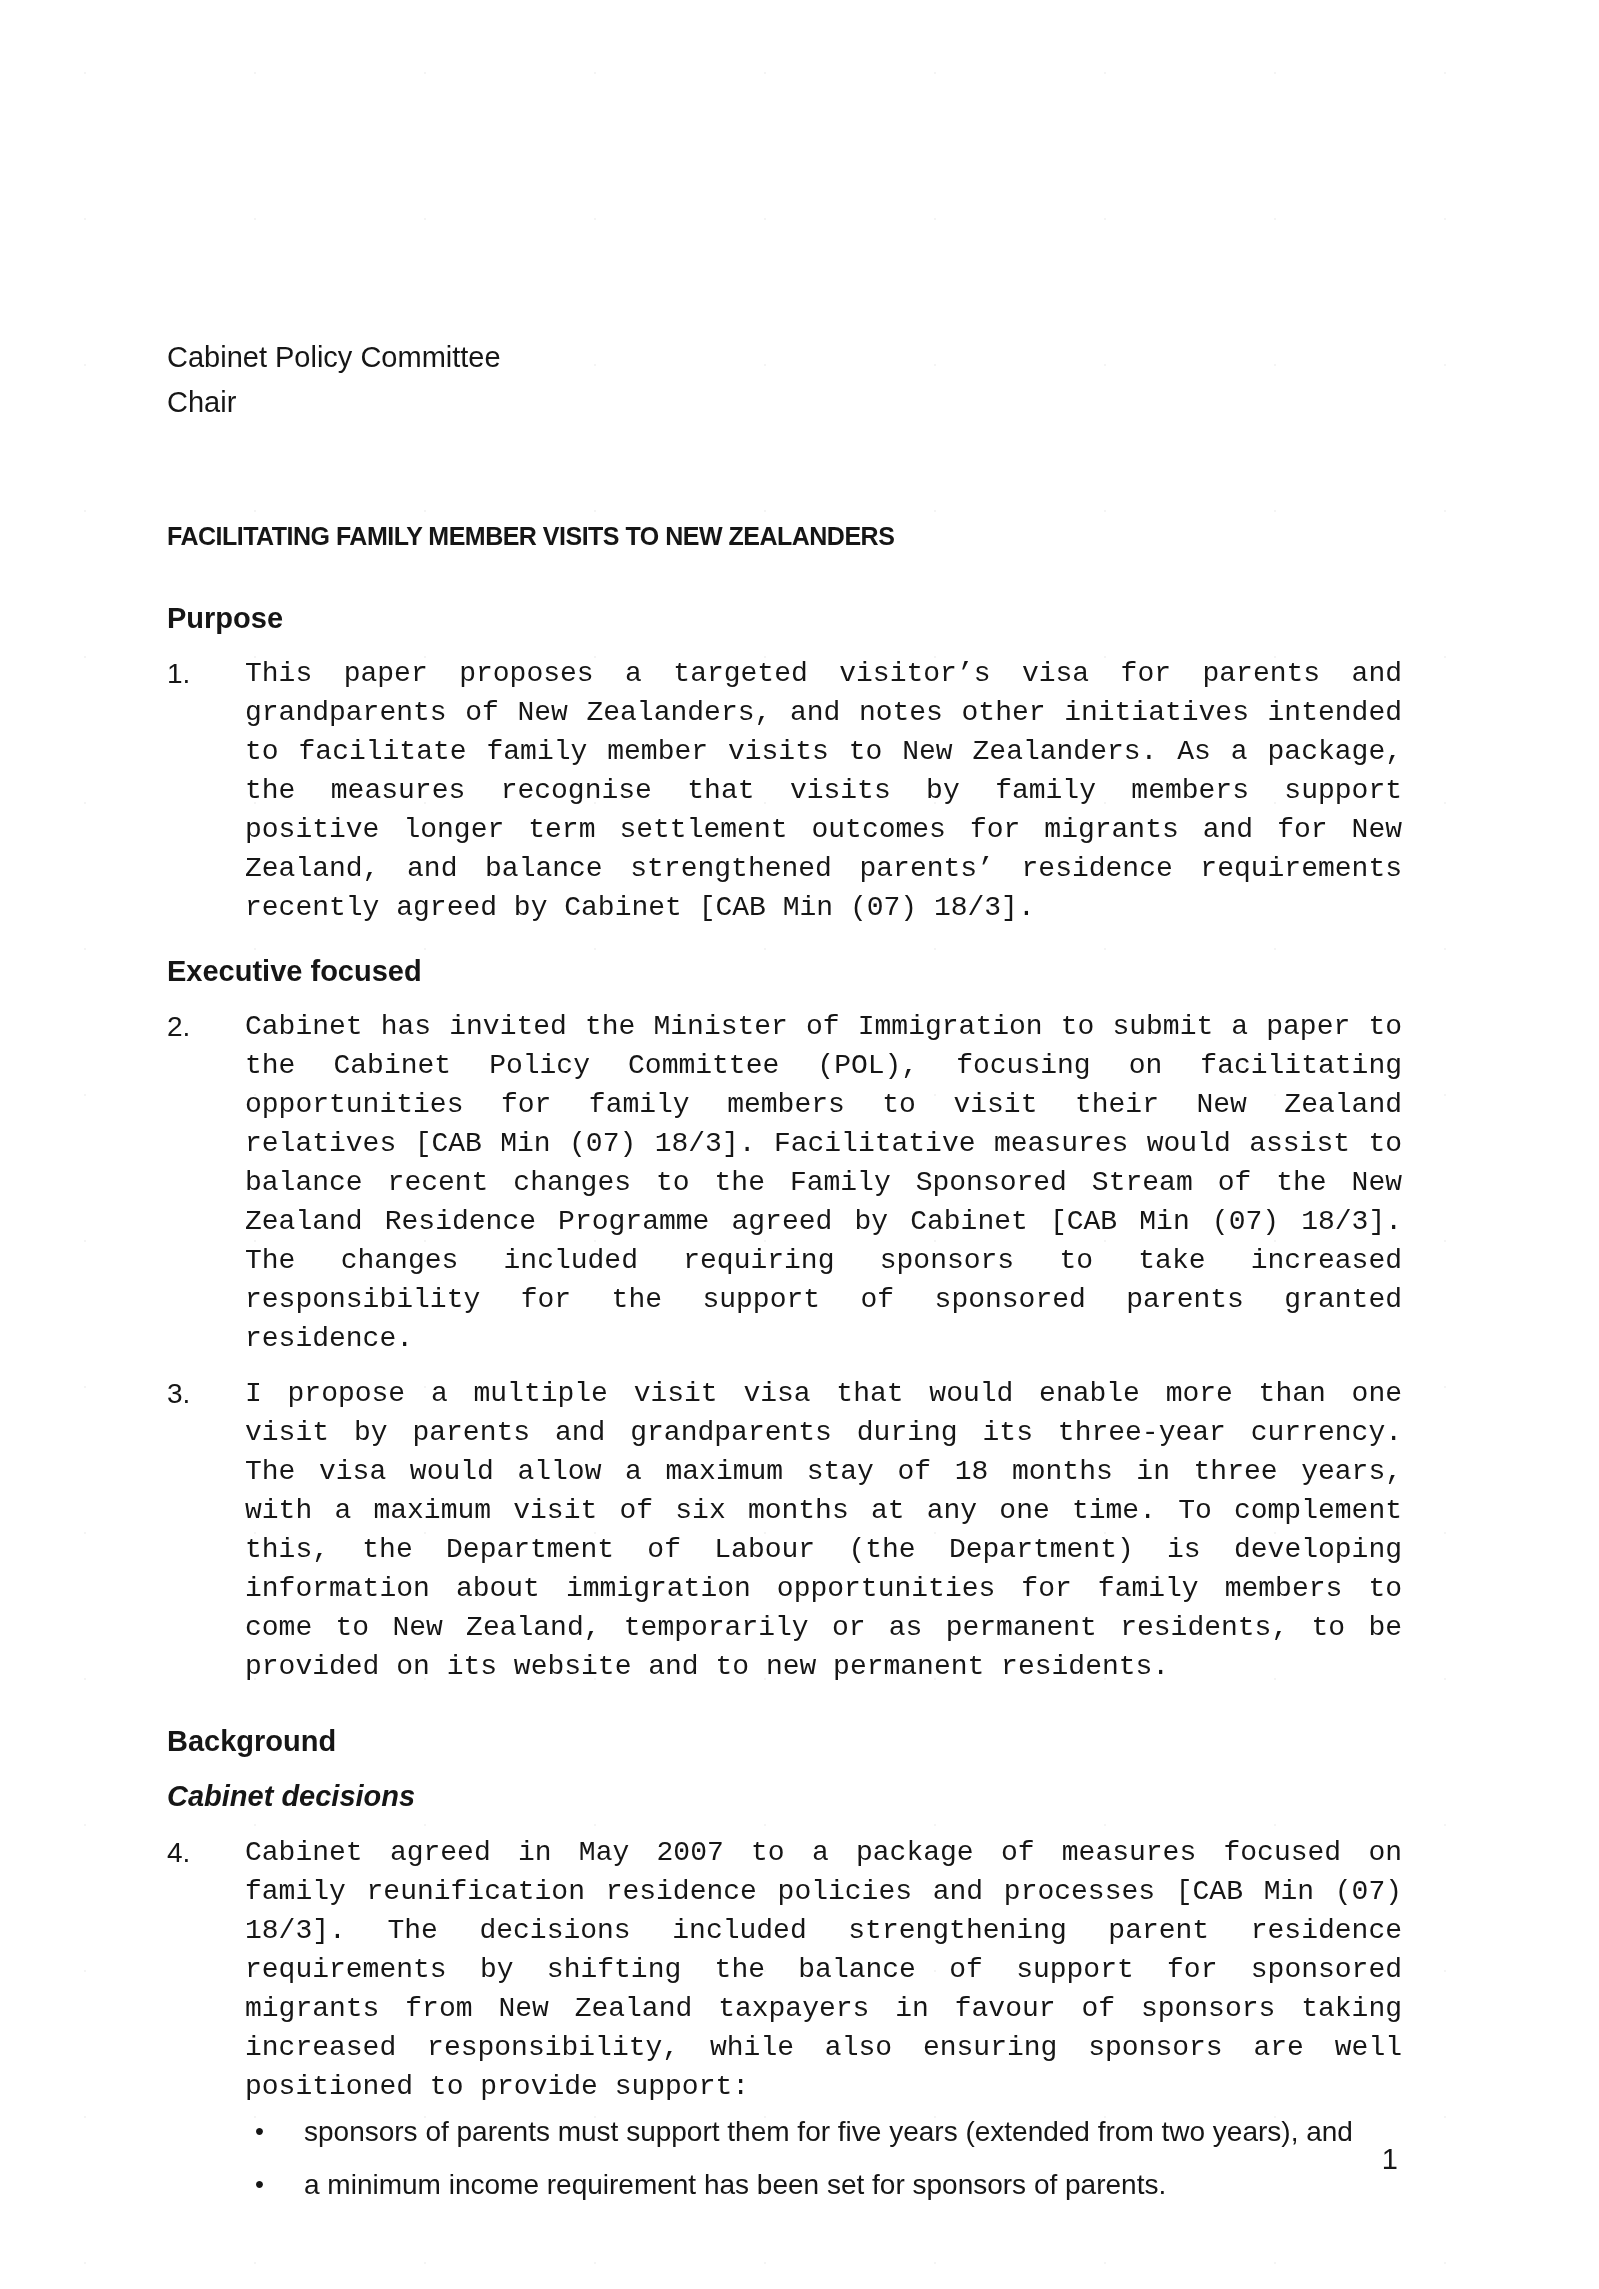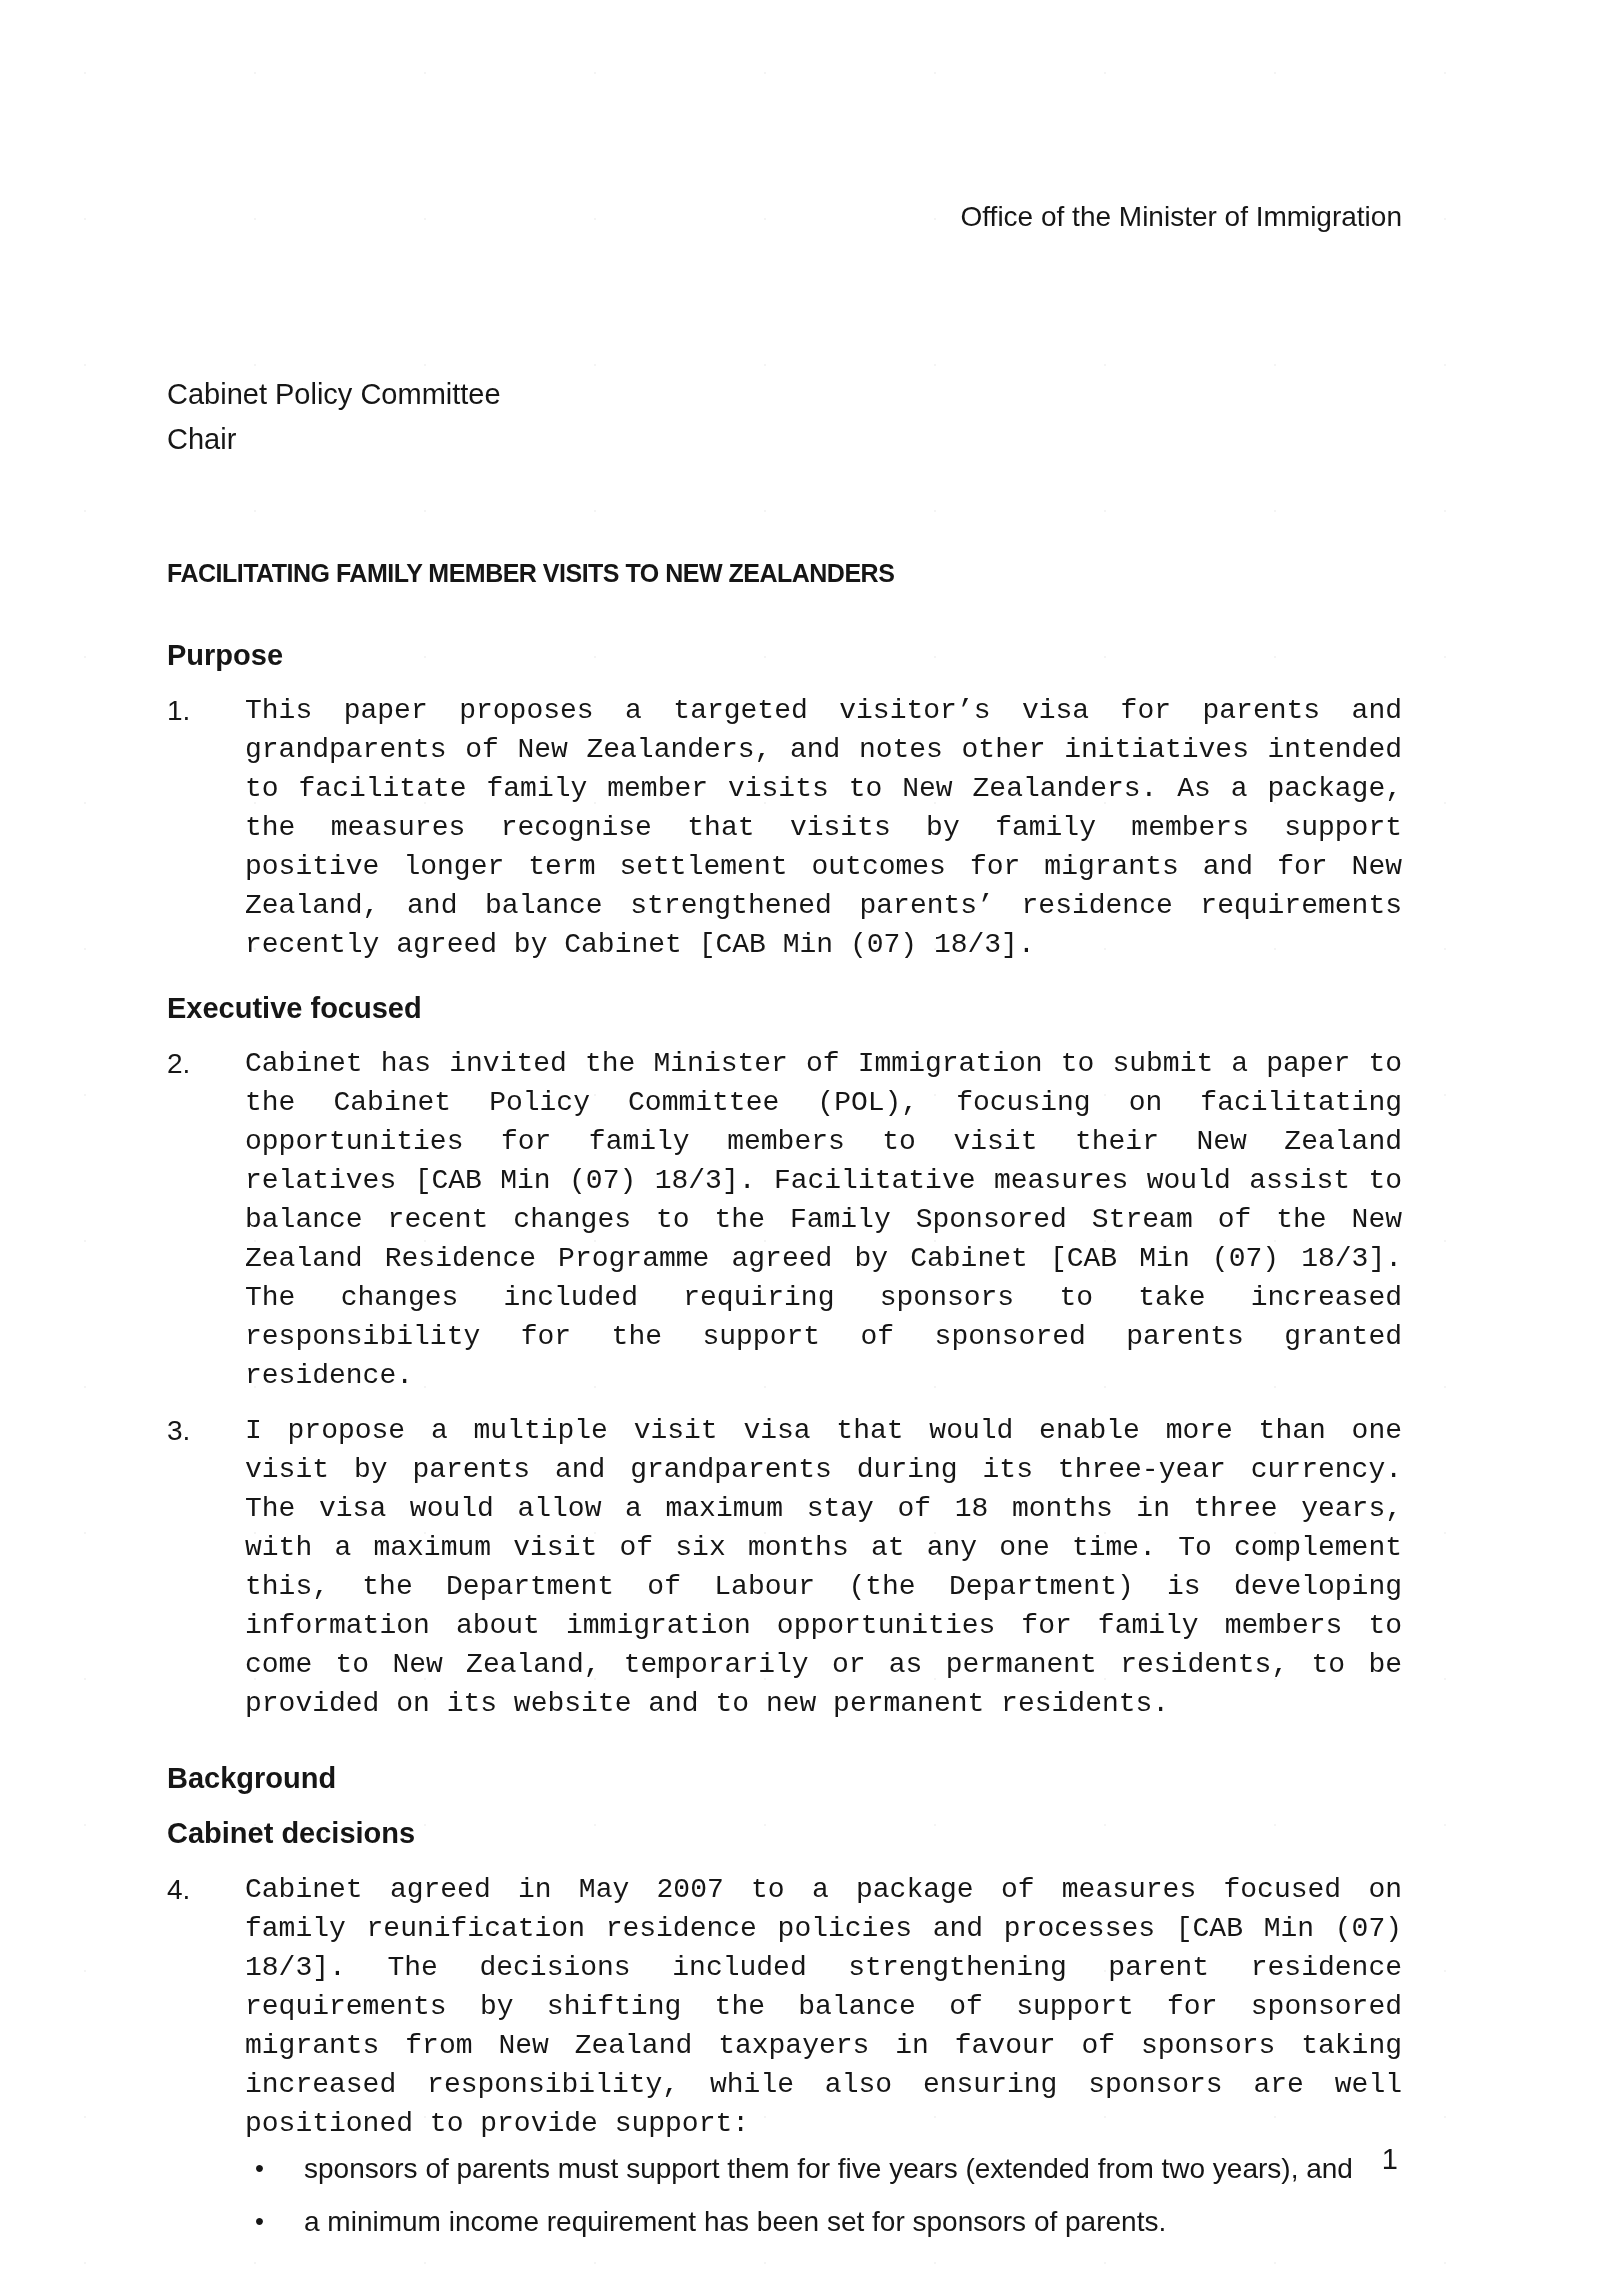--- a/index.html
+++ b/index.html
@@ -44,20 +44,21 @@
     font-weight: bold;
     line-height: 39px;
   }
   .h-purpose    { margin-top: 37px; }
   .h-exec       { margin-top: 25.5px; }
   .h-background { margin-top: 36px; }
   .subheading {
     margin-top: 15.7px;
     font-size: 29px;
     font-weight: bold;
+    font-style: italic;
     line-height: 41px;
   }
   .para {
     display: flex;
     margin-top: 15.7px;
     font-size: 28px;
     line-height: 39px;
   }
   .para .num {
     flex: 0 0 78px;
@@ -91,23 +92,20 @@
     right: 202px;
     font-size: 29px;
     line-height: 33px;
   }
 </style>
 </head>
 <body>
 
 <div class="page">
 
-  <div class="header">
-    <span>Office of the Minister of Immigration</span>
-  </div>
 
   <div class="addressee">
     <div>Cabinet Policy Committee</div>
     <div>Chair</div>
   </div>
 
   <div class="doc-title">FACILITATING FAMILY MEMBER VISITS TO NEW ZEALANDERS</div>
 
   <div class="heading h-purpose">Purpose</div>
 

